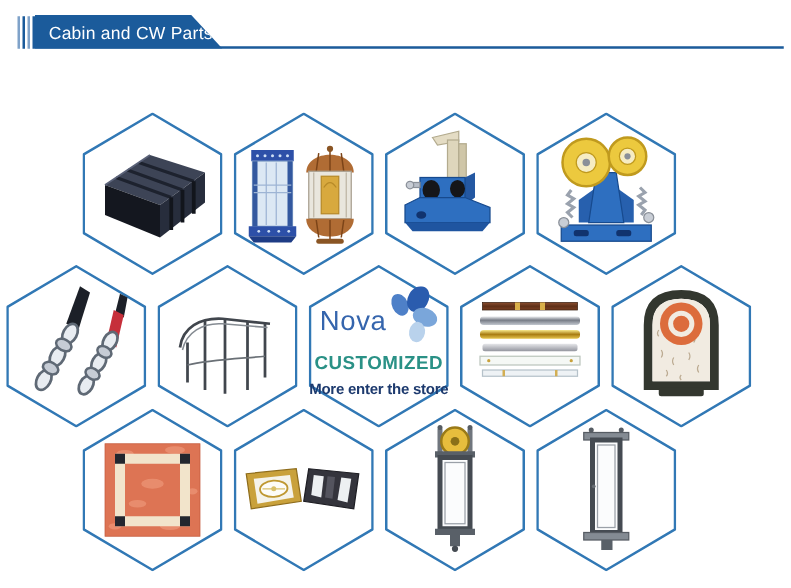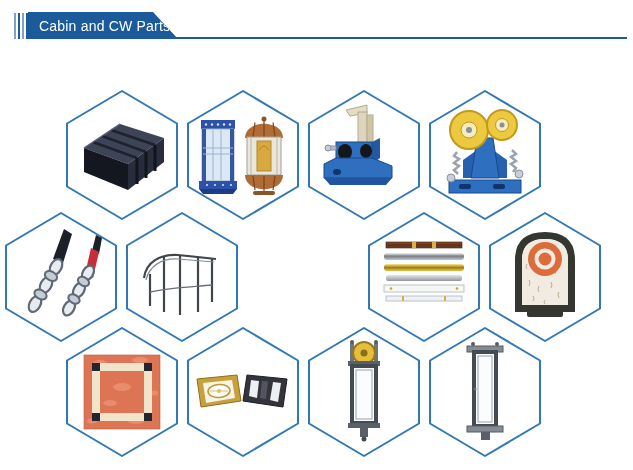--- a/index.html
+++ b/index.html
@@ -166,20 +166,38 @@
       <path d="M24,62 V94"></path>
         <path d="M38,44.5 V100"></path>
         <path d="M54,43.5 V103"></path>
       <path d="M72,45.5 V100"></path>
         <path d="M86,46.6 V90"></path>
       <path d="M24,80 C40,76 64,75 86,73" stroke-width="1.4" stroke="#6a7076"></path>
       <path d="M20,68 C23,54 36,46 52,47 L88,50" stroke-width="1.2" stroke="#858b92"></path>
     </g>
   </svg>
 
+  <div class="hex-wrap">
+    <svg class="hex" viewBox="0 0 112 130">
+      <polygon class="hex-outline" points="56,1 111,33.5 111,96.5 56,129 1,96.5 1,33.5"></polygon>
+    </svg>
+    <div class="nova-content">
+      <div class="nova-row">
+        <span class="nova-name">Nova</span>
+        <svg class="nova-flower" width="40" height="46" viewBox="0 0 44 50">
+          <ellipse cx="11" cy="16" rx="7" ry="10" transform="rotate(-25 11 16)" fill="#4e80c8"></ellipse>
+          <ellipse cx="27" cy="11" rx="9" ry="12" transform="rotate(30 27 11)" fill="#2a5cae"></ellipse>
+          <ellipse cx="33" cy="27" rx="11" ry="8" transform="rotate(20 33 27)" fill="#7aa6da"></ellipse>
+          <ellipse cx="26" cy="40" rx="7" ry="9" transform="rotate(10 26 40)" fill="#b9d2ec"></ellipse>
+        </svg>
+      </div>
+      <div class="tagline">CUSTOMIZED</div>
+      <div class="cta">More enter the store</div>
+    </div>
+  </div>
 
   <svg class="hex" style="left:368px;top:212px" viewBox="0 0 112 130">
     <defs>
       <linearGradient id="gwood" x1="0" y1="0" x2="0" y2="1">
         <stop offset="0" stop-color="#8a4d2e"></stop>
           <stop offset="0.5" stop-color="#5f3018"></stop>
           <stop offset="1" stop-color="#7a3f22"></stop>
       </linearGradient>
       <linearGradient id="gsilver" x1="0" y1="0" x2="0" y2="1">
         <stop offset="0" stop-color="#f4f5f7"></stop>

